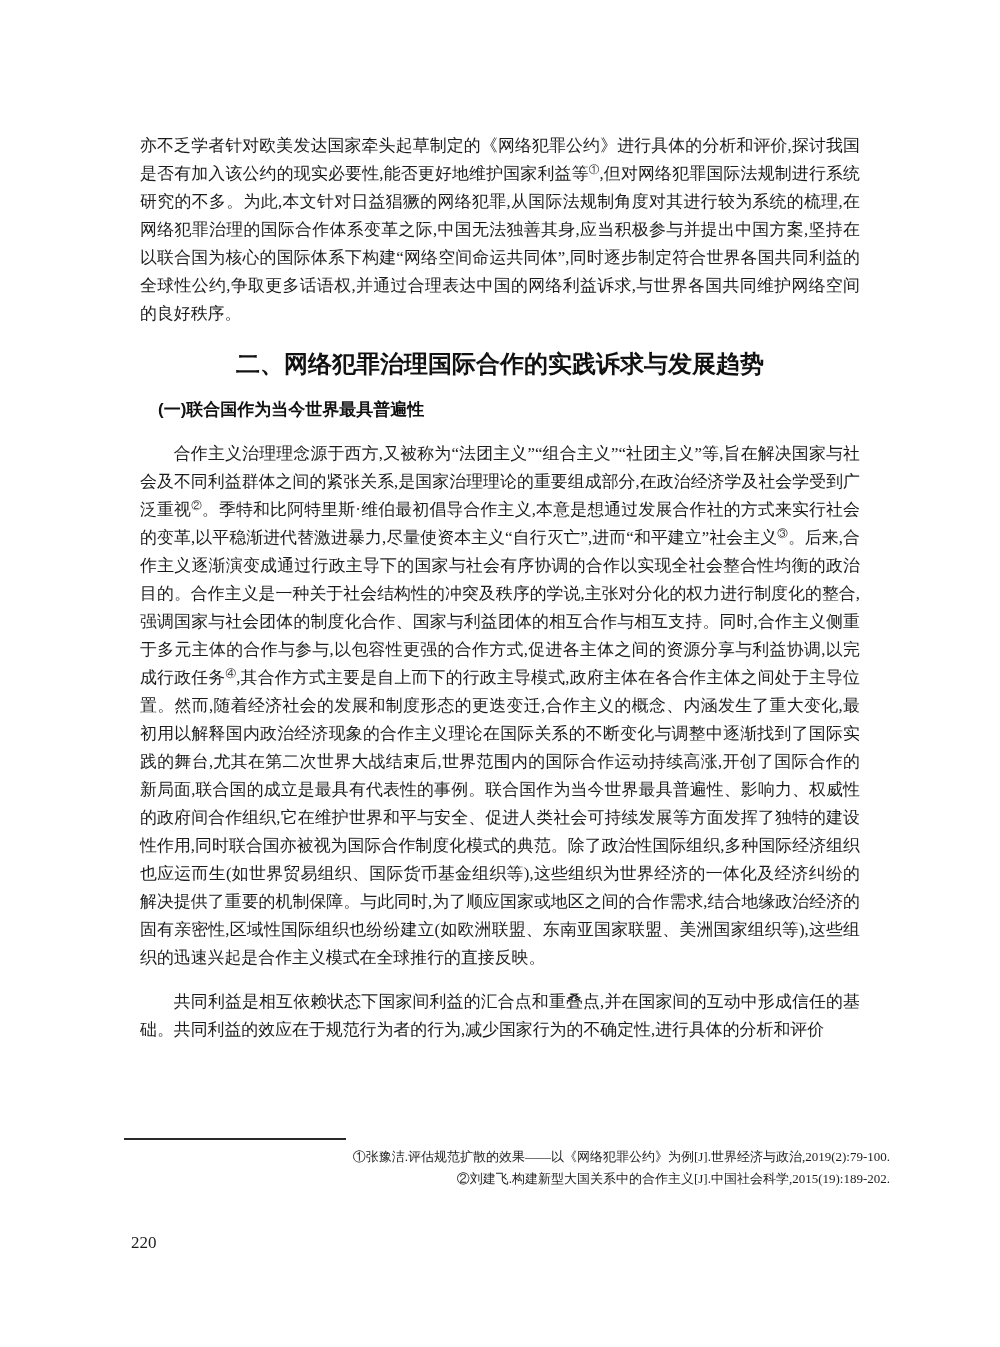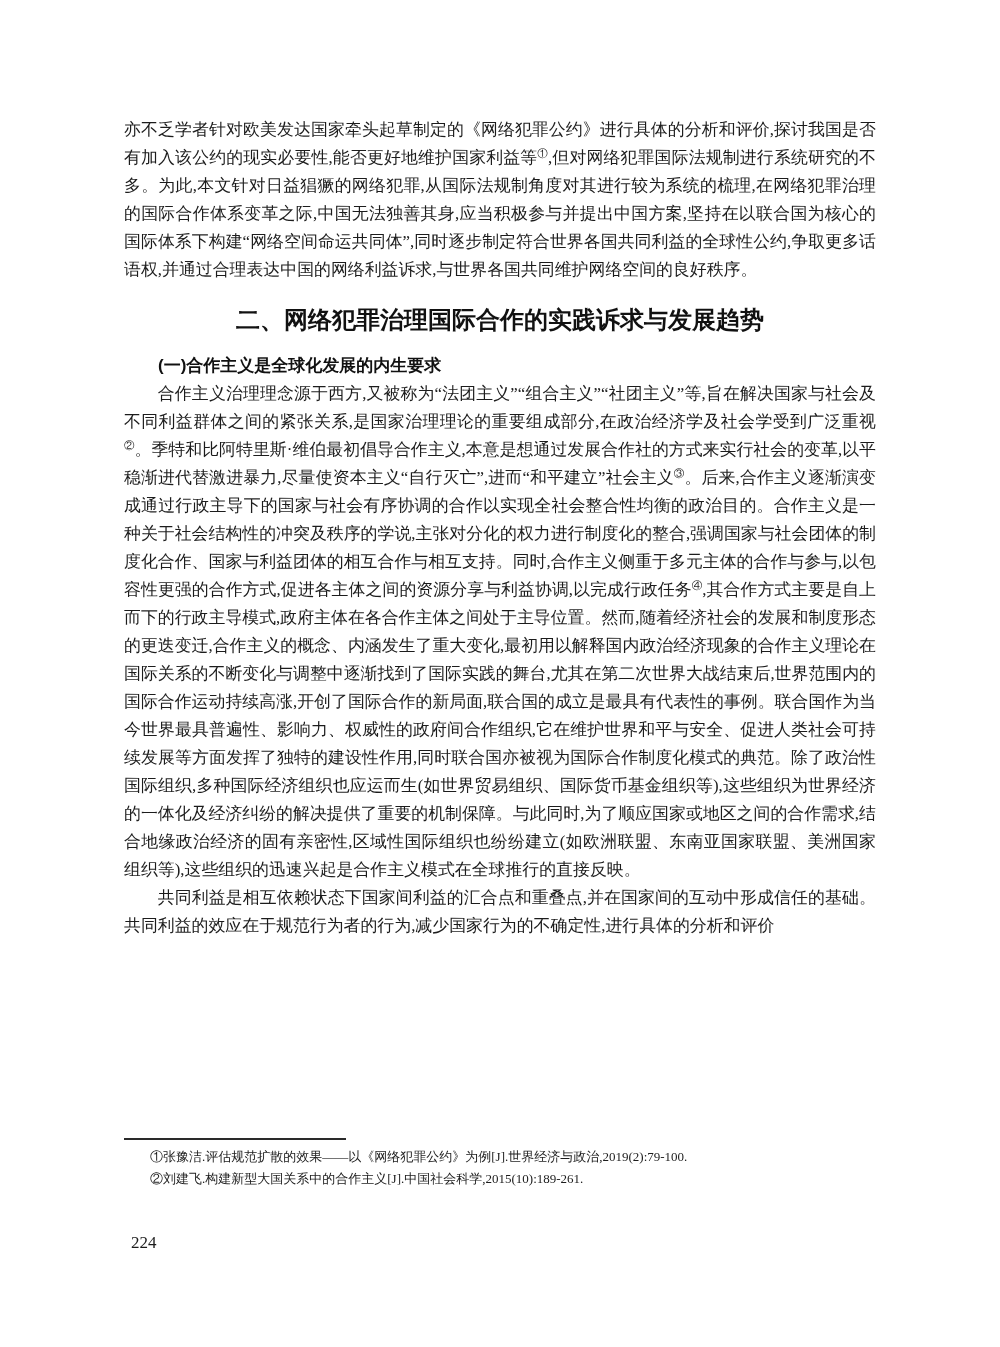--- a/index.html
+++ b/index.html
@@ -18,21 +18,21 @@
   }
   .content {
     position: absolute;
     left: 124px;
     top: 116px;
     width: 752px;
     max-height: 1020px;
     overflow: hidden;
   }
   .para {
-    margin: 0;
+    margin: 16px;
     font-size: 16.9px;
     line-height: 28px;
     text-align: justify;
     text-indent: 2em;
     color: #1c1c1c;
   }
   .no-indent { text-indent: 0; }
   .sec-heading {
     margin: 22px 0 18px 0;
     font-family: "Liberation Sans", "DejaVu Sans", sans-serif;
@@ -70,20 +70,21 @@
   }
   .fn-rule {
     width: 222px;
     height: 0;
     border-top: 2px solid #2a2a2a;
     margin: 0 0 6px 0;
   }
   .fn {
     text-indent: 26px;
     white-space: nowrap;
+    text-align: right;
   }
   .page-number {
     position: absolute;
     left: 131px;
     top: 1232px;
     font-size: 17px;
     line-height: 22px;
     color: #1c1c1c;
   }
 </style>
@@ -92,30 +93,30 @@
 
 <div class="page">
 
   <div class="content">
 
     <p class="para no-indent"><span>亦不乏学者针对欧美发达国家牵头起草制定的《网络犯罪公约》进行具体的分析和评价,探讨我国是否有加入该公约的现实必要性,能否更好地维护国家利益等</span><sup class="supref">①</sup><span>,但对网络犯罪国际法规制进行系统研究的不多。为此,本文针对日益猖獗的网络犯罪,从国际法规制角度对其进行较为系统的梳理,在网络犯罪治理的国际合作体系变革之际,中国无法独善其身,应当积极参与并提出中国方案,坚持在以联合国为核心的国际体系下构建“网络空间命运共同体”,同时逐步制定符合世界各国共同利益的全球性公约,争取更多话语权,并通过合理表达中国的网络利益诉求,与世界各国共同维护网络空间的良好秩序。</span></p>
 
     <h2 class="sec-heading">二、网络犯罪治理国际合作的实践诉求与发展趋势</h2>
 
 
-    <h3 class="sub-heading">(一)合作主义是全球化发展的内生要求</h3>
+    <h3 class="sub-heading">(一)联合国作为当今世界最具普遍性</h3>
 
     <p class="para"><span>合作主义治理理念源于西方,又被称为“法团主义”“组合主义”“社团主义”等,旨在解决国家与社会及不同利益群体之间的紧张关系,是国家治理理论的重要组成部分,在政治经济学及社会学受到广泛重视</span><sup class="supref">②</sup><span>。季特和比阿特里斯·维伯最初倡导合作主义,本意是想通过发展合作社的方式来实行社会的变革,以平稳渐进代替激进暴力,尽量使资本主义“自行灭亡”,进而“和平建立”社会主义</span><sup class="supref">③</sup><span>。后来,合作主义逐渐演变成通过行政主导下的国家与社会有序协调的合作以实现全社会整合性均衡的政治目的。合作主义是一种关于社会结构性的冲突及秩序的学说,主张对分化的权力进行制度化的整合,强调国家与社会团体的制度化合作、国家与利益团体的相互合作与相互支持。同时,合作主义侧重于多元主体的合作与参与,以包容性更强的合作方式,促进各主体之间的资源分享与利益协调,以完成行政任务</span><sup class="supref">④</sup><span>,其合作方式主要是自上而下的行政主导模式,政府主体在各合作主体之间处于主导位置。然而,随着经济社会的发展和制度形态的更迭变迁,合作主义的概念、内涵发生了重大变化,最初用以解释国内政治经济现象的合作主义理论在国际关系的不断变化与调整中逐渐找到了国际实践的舞台,尤其在第二次世界大战结束后,世界范围内的国际合作运动持续高涨,开创了国际合作的新局面,联合国的成立是最具有代表性的事例。联合国作为当今世界最具普遍性、影响力、权威性的政府间合作组织,它在维护世界和平与安全、促进人类社会可持续发展等方面发挥了独特的建设性作用,同时联合国亦被视为国际合作制度化模式的典范。除了政治性国际组织,多种国际经济组织也应运而生(如世界贸易组织、国际货币基金组织等),这些组织为世界经济的一体化及经济纠纷的解决提供了重要的机制保障。与此同时,为了顺应国家或地区之间的合作需求,结合地缘政治经济的固有亲密性,区域性国际组织也纷纷建立(如欧洲联盟、东南亚国家联盟、美洲国家组织等),这些组织的迅速兴起是合作主义模式在全球推行的直接反映。</span></p>
 
 
     <p class="para">共同利益是相互依赖状态下国家间利益的汇合点和重叠点,并在国家间的互动中形成信任的基础。共同利益的效应在于规范行为者的行为,减少国家行为的不确定性,进行具体的分析和评价</p>
 
   </div>
 
   <div class="footnote-area">
     <div class="fn-rule"></div>
     <div class="fn">①张豫洁.评估规范扩散的效果——以《网络犯罪公约》为例[J].世界经济与政治,2019(2):79-100.</div>
-    <div class="fn">②刘建飞.构建新型大国关系中的合作主义[J].中国社会科学,2015(10):189-261.</div>
+    <div class="fn">②刘建飞.构建新型大国关系中的合作主义[J].中国社会科学,2015(19):189-202.</div>
   </div>
 
-  <div class="page-number">224</div>
+  <div class="page-number">220</div>
 
 </div>
 
 </body></html>

